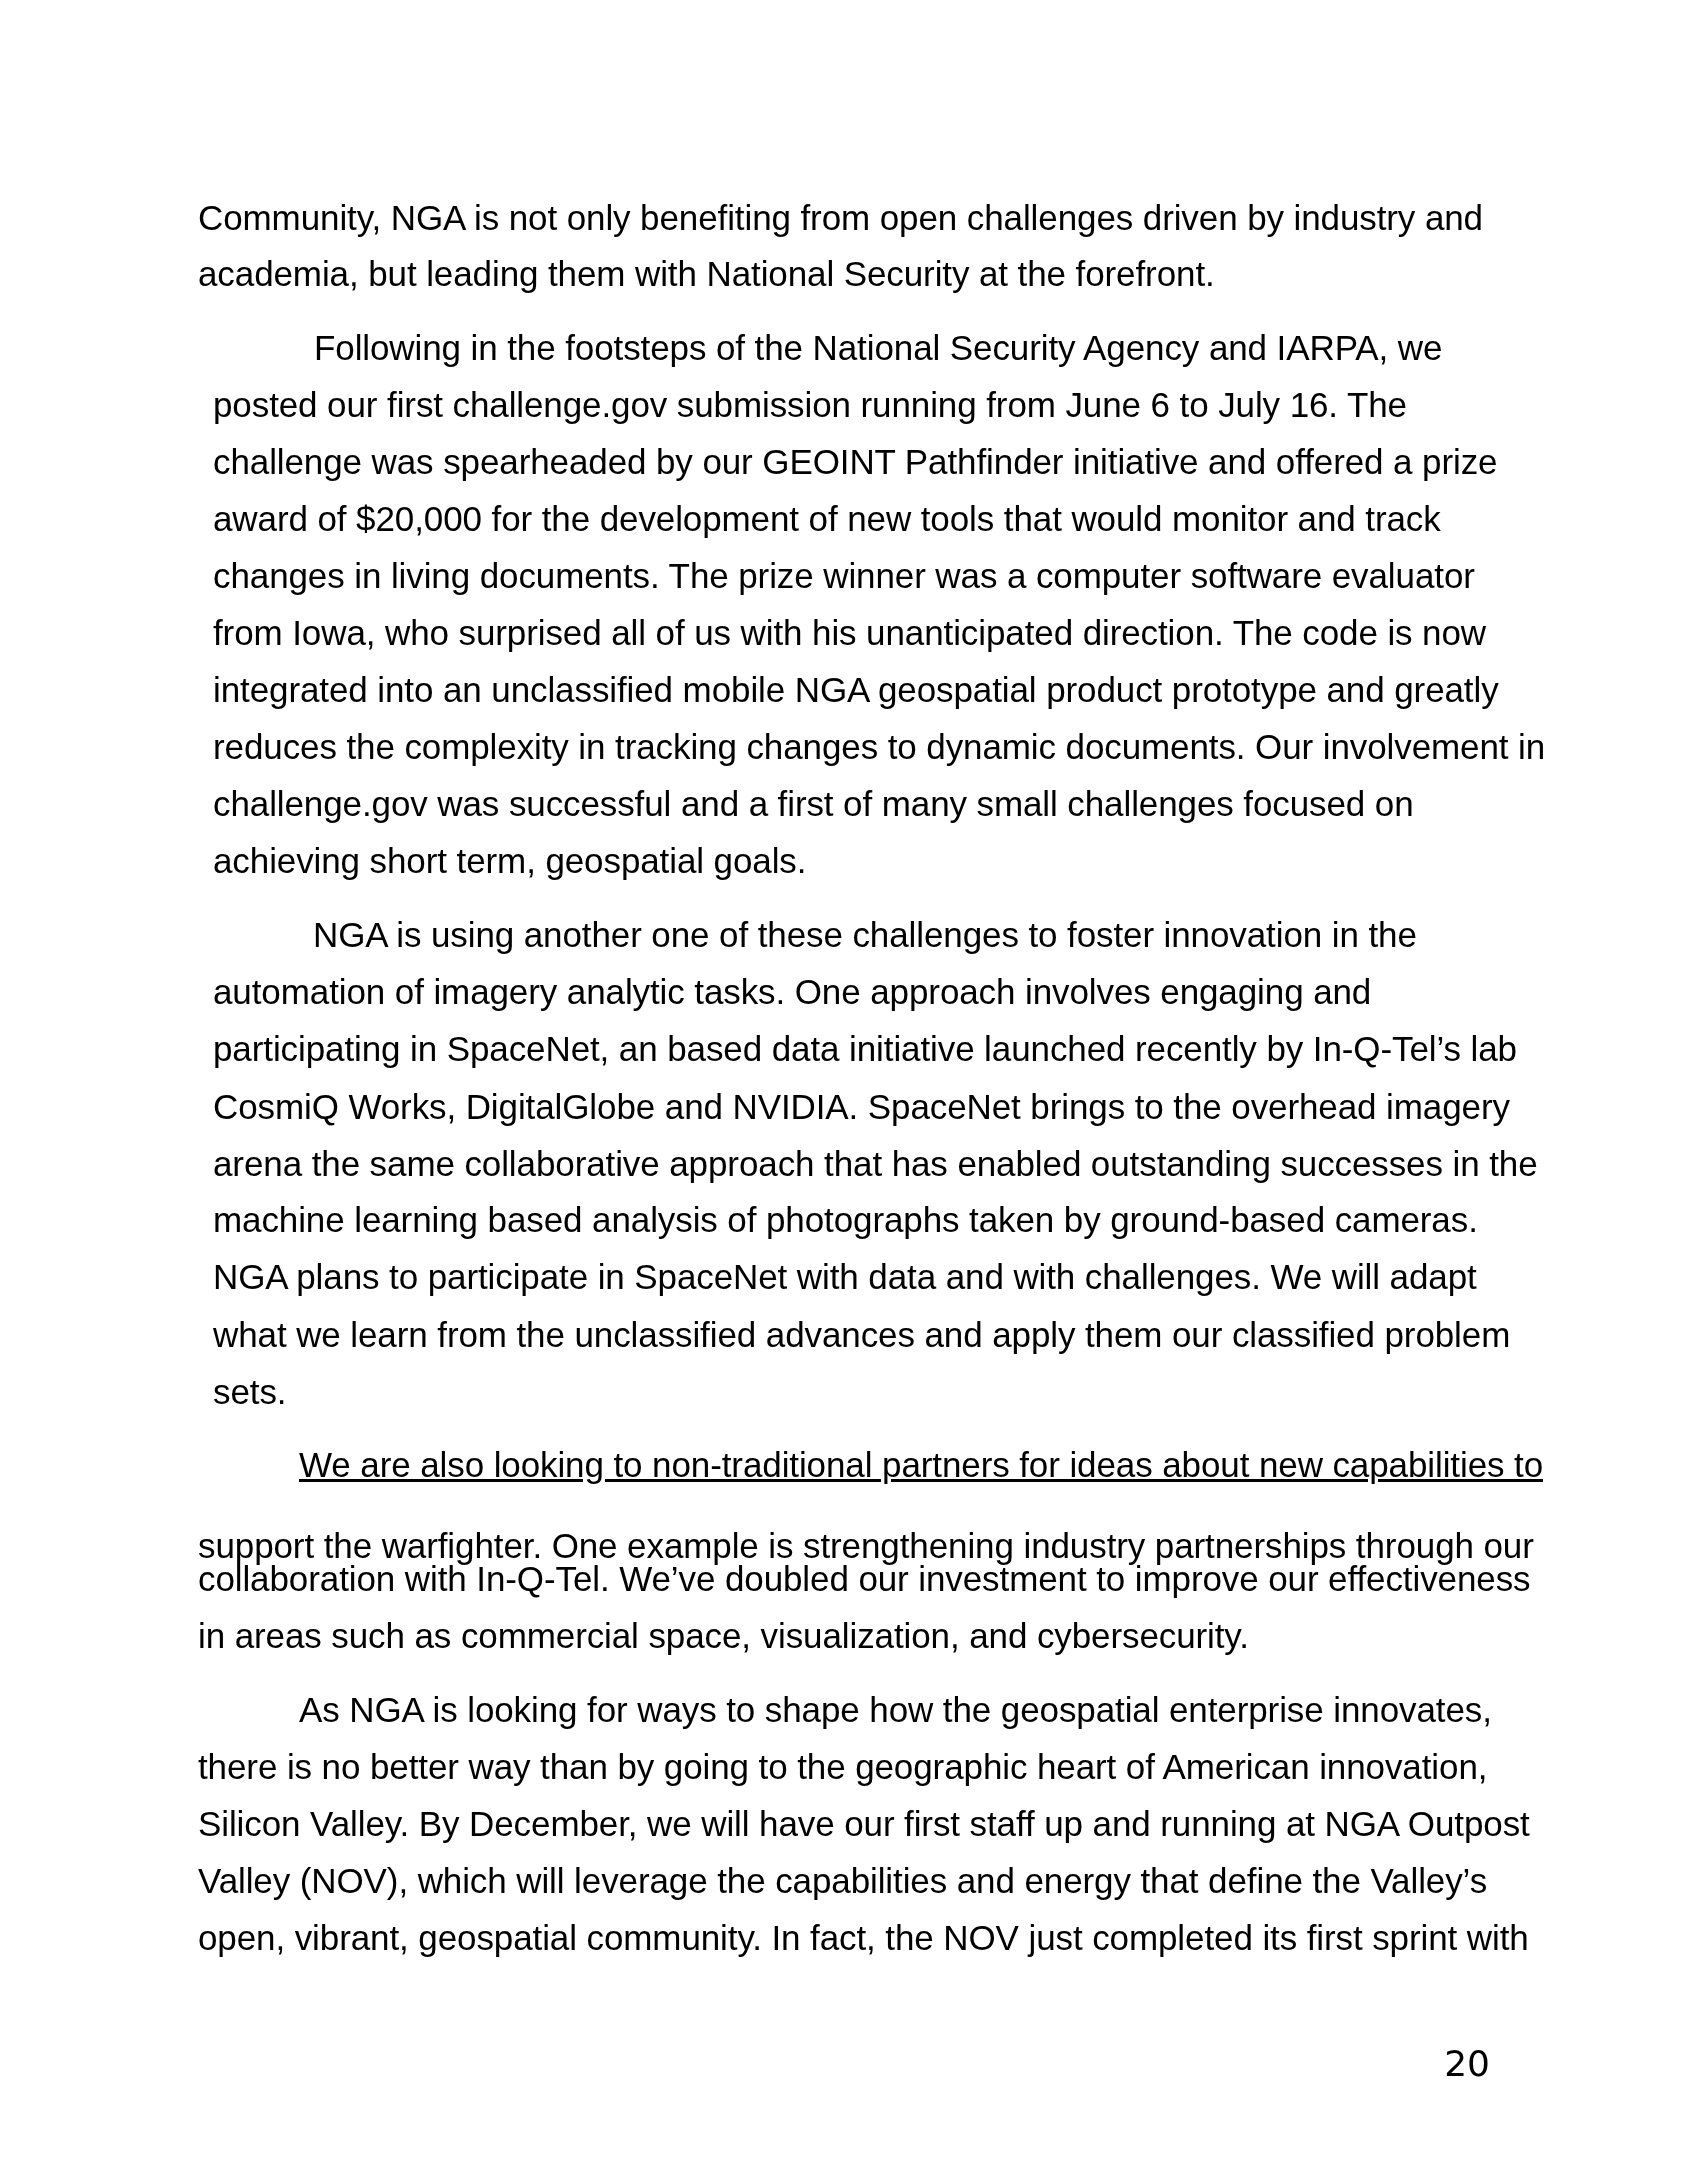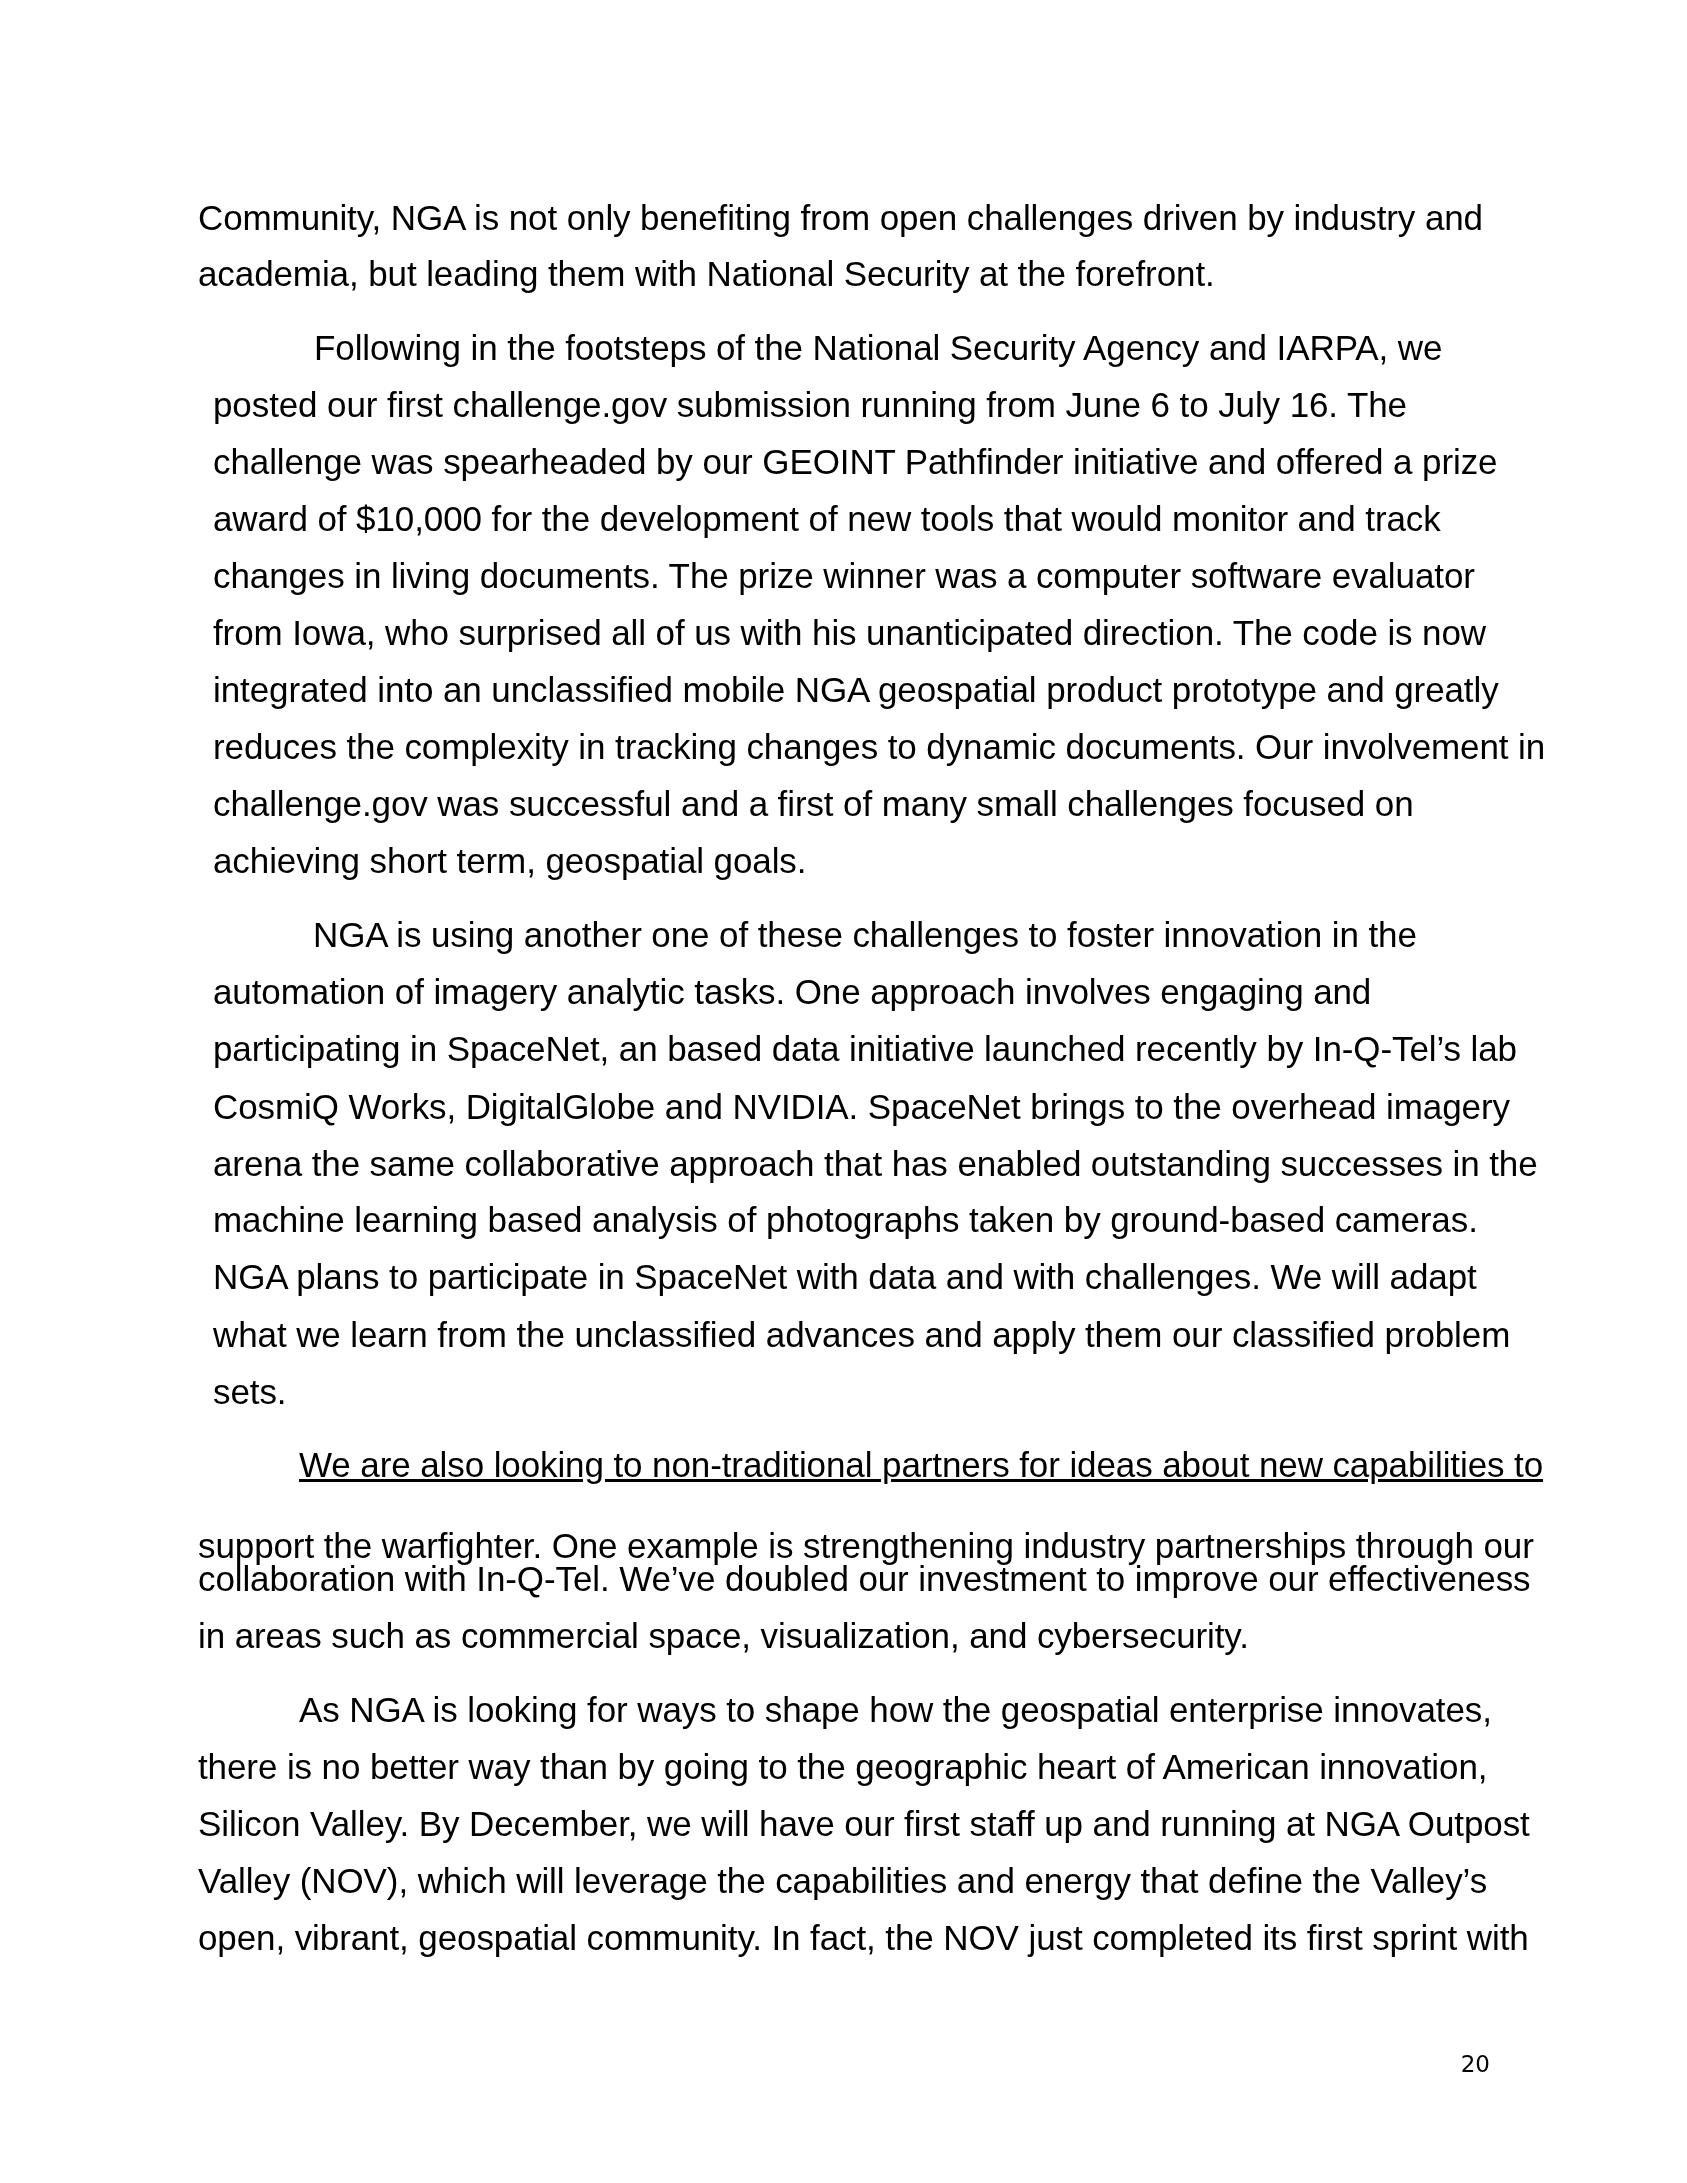--- a/index.html
+++ b/index.html
@@ -27,42 +27,42 @@
       white-space: nowrap;
       font-size: 35px;
       line-height: 42px;
       height: 42px;
       font-family: "Liberation Sans", sans-serif;
       letter-spacing: -0.1px;
     }
     .page-number {
       position: absolute;
       white-space: nowrap;
-      font-size: 23px;
+      font-size: 36px;
       line-height: 32px;
       font-family: "DejaVu Sans", "Liberation Sans", sans-serif;
       text-align: right;
       width: 132px;
     }
   </style>
 </head>
 <body>
 
 <div class="page">
 
   <div>
     <div class="line" style="left:198px; top:197px;">Community, NGA is not only benefiting from open challenges driven by industry and</div>
     <div class="line" style="left:198px; top:253px;">academia, but leading them with National Security at the forefront.</div>
   </div>
 
   <div>
     <div class="line" style="left:314px; top:327px;">Following in the footsteps of the National Security Agency and IARPA, we</div>
     <div class="line" style="left:213px; top:384px;">posted our first challenge.gov submission running from June 6 to July 16.   The</div>
     <div class="line" style="left:213px; top:441px;">challenge was spearheaded by our GEOINT Pathfinder initiative and offered a prize</div>
-    <div class="line" style="left:213px; top:498px;">award of $10,000 for the development of new tools that would monitor and track</div>
+    <div class="line" style="left:213px; top:498px;">award of $20,000 for the development of new tools that would monitor and track</div>
     <div class="line" style="left:213px; top:555px;">changes in living documents.  The prize winner was a computer software evaluator</div>
     <div class="line" style="left:213px; top:612px;">from Iowa, who surprised all of us with his unanticipated direction.  The code is now</div>
     <div class="line" style="left:213px; top:669px;">integrated into an unclassified mobile NGA geospatial product prototype and greatly</div>
     <div class="line" style="left:213px; top:726px;">reduces the complexity in tracking changes to dynamic documents.  Our involvement in</div>
     <div class="line" style="left:213px; top:783px;">challenge.gov was successful and a first of many small challenges focused on</div>
     <div class="line" style="left:213px; top:840px;">achieving short term, geospatial goals.</div>
   </div>
 
   <div>
     <div class="line" style="left:313px; top:914px;">NGA is using another one of these challenges to foster innovation in the</div>

